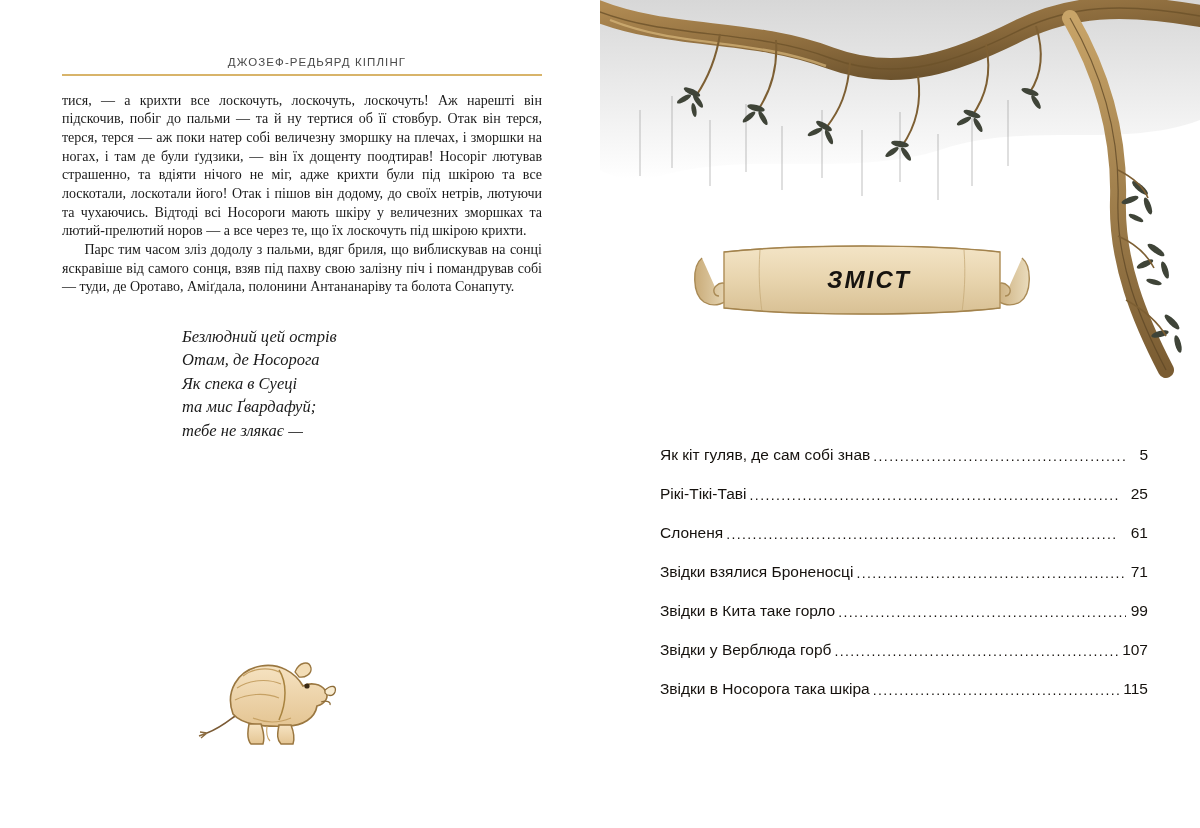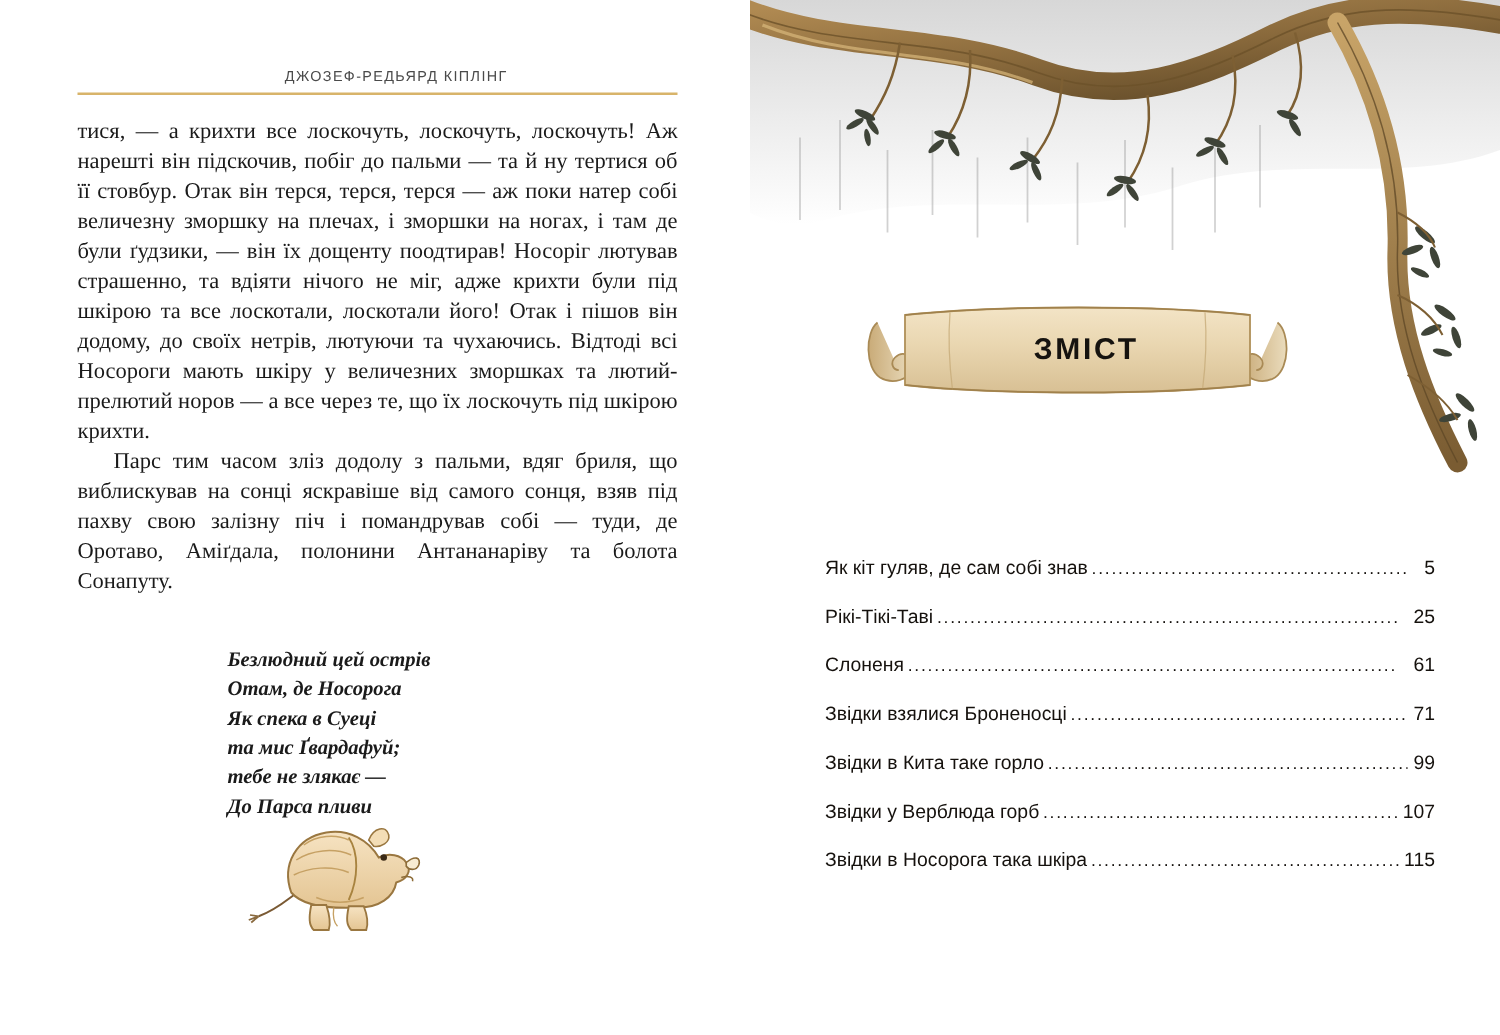--- a/index.html
+++ b/index.html
@@ -44,37 +44,37 @@
   }
   .head-rule {
     height: 1.5px;
     background: #d8b46a;
     margin: 0 0 16px 0;
     width: 100%;
   }
 
   .body-text p {
     margin: 0;
-    font-size: 18px;
+    font-size: 14px;
     line-height: 1.335;
     text-align: justify;
     text-justify: inter-word;
     hyphens: manual;
   }
   .body-text p.indent {
     text-indent: 1.6em;
   }
 
   .poem {
-    margin: 40px 0 0 120px;
+    margin: 28px 0 0 120px;
     font-style: italic;
     font-size: 16.5px;
     line-height: 1.42;
     font-family: "Liberation Serif", serif;
-    font-weight: 700;
+    font-weight: 400;
   }
   .poem div { white-space: pre; }
 
   
   .rhino-wrap {
     position: absolute;
     left: 175px;
     top: 630px;
     width: 190px;
     height: 120px;
@@ -113,32 +113,33 @@
     display: flex;
     align-items: center;
     justify-content: center;
     font-family: "Liberation Sans", sans-serif;
     font-weight: 700;
     font-size: 24px;
     letter-spacing: 2.2px;
     color: #16130f;
     padding-left: 14px;
     box-sizing: border-box;
+    font-style: italic;
   }
 
   .toc {
     position: absolute;
     left: 60px;
     top: 435px;
     width: 488px;
     font-family: "Liberation Sans", sans-serif;
   }
   .toc-row {
     display: flex;
-    align-items: flex-start;
+    align-items: flex-end;
     font-size: 15.5px;
     color: #15110d;
     padding: 10.5px 0 10.5px 0;
   }
   .toc-title { white-space: nowrap; }
   .toc-dots {
     flex: 1 1 auto;
     overflow: hidden;
     white-space: nowrap;
     margin: 0 2px 0 3px;
@@ -166,21 +167,20 @@
       <p>тися, — а крихти все лоскочуть, лоскочуть, лоскочуть! Аж нарешті він підскочив, побіг до пальми — та й ну тертися об її стовбур. Отак він терся, терся, терся — аж поки натер собі величезну зморшку на плечах, і зморшки на ногах, і там де були ґудзики, — він їх дощенту поодтирав! Носоріг лютував страшенно, та вдіяти нічого не міг, адже крихти були під шкірою та все лоскотали, лоскотали його! Отак і пішов він додому, до своїх нетрів, лютуючи та чухаючись. Відтоді всі Носороги мають шкіру у величезних зморшках та лютий-прелютий норов — а все через те, що їх лоскочуть під шкірою крихти.</p>
       <p class="indent">Парс тим часом зліз додолу з пальми, вдяг бриля, що виблискував на сонці яскравіше від самого сонця, взяв під пахву свою залізну піч і помандрував собі — туди, де Оротаво, Аміґдала, полонини Антананаріву та болота Сонапуту.</p>
     </div>
 
     <div class="poem">
       <div>Безлюдний цей острів</div>
       <div>Отам, де Носорога</div>
       <div>Як спека в Суеці</div>
       <div>та мис Ґвардафуй;</div>
       <div>тебе не злякає —</div>
-      <div>До Парса пливи</div>
     </div>
 
     <div class="rhino-wrap">
       <svg viewBox="0 0 190 120" width="190" height="120" aria-hidden="true">
         <defs>
           <linearGradient id="hide" x1="0" y1="0" x2="0" y2="1">
             <stop offset="0" stop-color="#f6e3c2"></stop>
             <stop offset="1" stop-color="#e4c593"></stop>
           </linearGradient>
         </defs>

